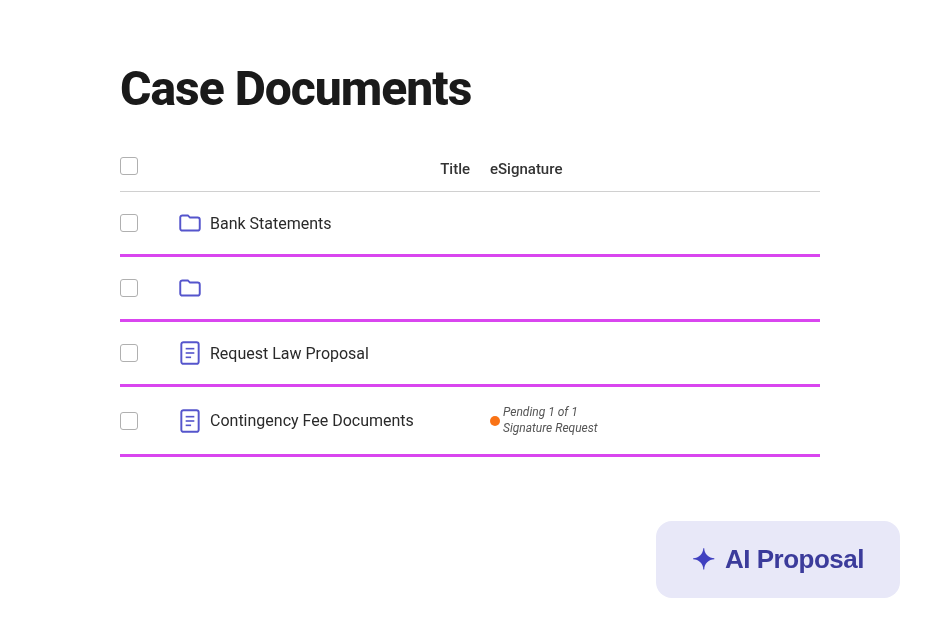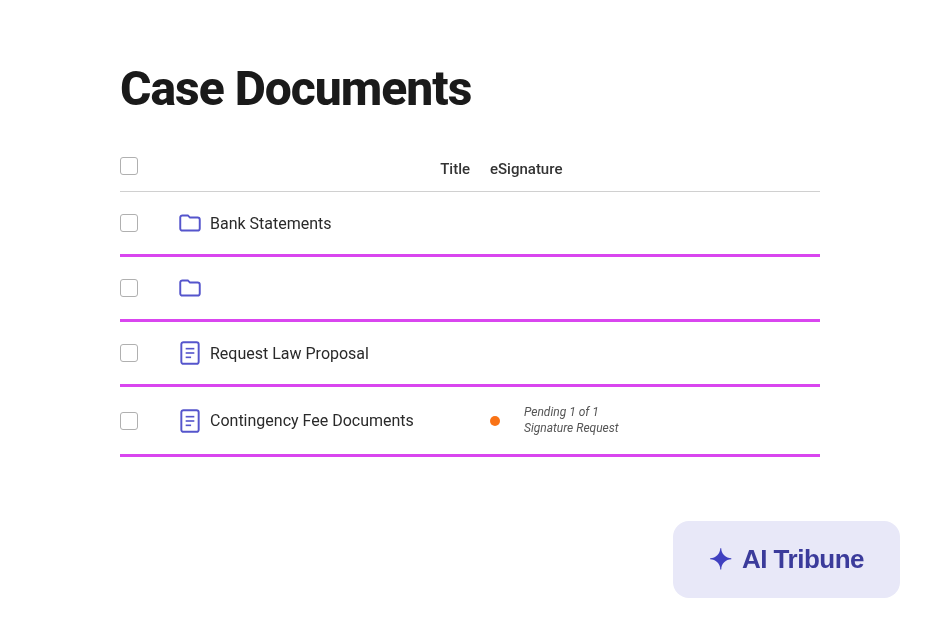--- a/index.html
+++ b/index.html
@@ -104,21 +104,21 @@
       font-size: 16px;
       color: #2a2a2a;
       font-weight: 400;
     }
 
     .row-esignature {
       flex: 1;
       padding-left: 20px;
       display: flex;
       align-items: center;
-      gap: 24px;
+      gap: 3px;
     }
 
     
     .folder-icon svg,
     .doc-icon svg {
       width: 26px;
       height: 26px;
     }
 
     .pending-dot {
@@ -240,16 +240,16 @@
       <div class="row-esignature">
         <span class="pending-dot"></span>
         <span class="pending-text">Pending 1 of 1<br>Signature Request</span>
       </div>
     </div>
   </div>
 
   <div class="ai-summary-container">
     <button class="ai-summary-btn">
       <span class="sparkle-icon">✦</span>
-      <span>AI Tribune</span>
+      <span>AI Proposal</span>
     </button>
   </div>
 </div>
 
 </body></html>

